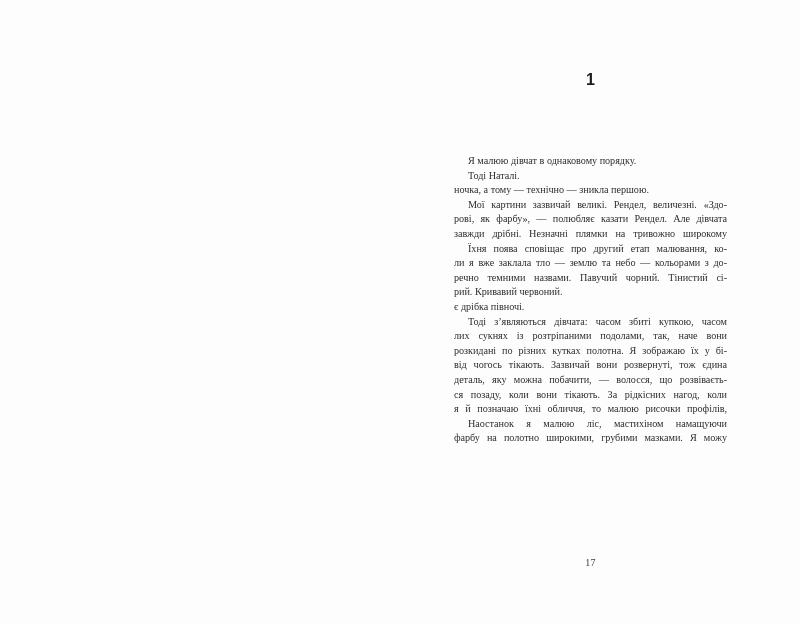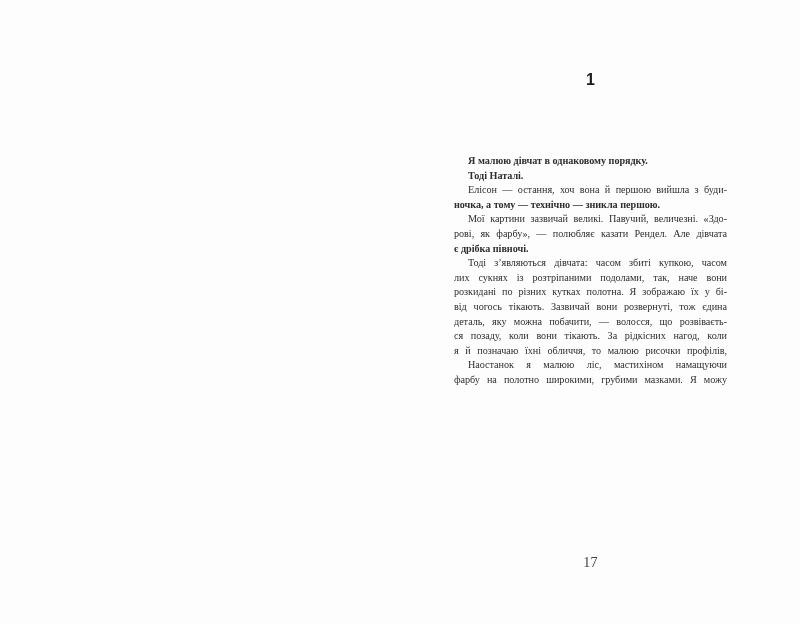--- a/index.html
+++ b/index.html
@@ -44,53 +44,59 @@
   }
   .line {
     height: 14.6px;
     line-height: 14.6px;
     overflow: hidden;
     text-align: justify;
     text-align-last: justify;
     white-space: normal;
   }
   .line.para-first { text-indent: 14px; }
-  .line.para-last  { text-align-last: left; font-weight: bold; }
+  .line.para-last  { text-align-last: left; }
   .page-number {
     position: absolute;
     left: 454px;
     top: 557px;
     width: 273px;
     text-align: center;
-    font-size: 14px;
+    font-size: 10px;
     line-height: 12px;
     color: var(--folio, #3d3d3d);
     letter-spacing: 0.3px;
   }
 </style>
 </head>
 <body>
 
 <div class="screen">
   <div class="chapter-number">1</div>
 
   <div class="text-block">
       <div class="para">
         <div class="line para-first para-last">Я малюю дівчат в однаковому порядку.</div>
       </div>
       <div class="para">
         <div class="line para-first para-last">Тоді Наталі.</div>
       </div>
       <div class="para">
-        <div class="line para-first">Елісон — остання, хоч вона й першою вийшла з буди-</div>
         <div class="line para-last">ночка, а тому — технічно — зникла першою.</div>
       </div>
       <div class="para">
-        <div class="line para-first">Мої картини зазвичай великі. Павучий, величезні. «Здо-</div>
+        <div class="line para-first">Мої картини зазвичай великі. Рендел, величезні. «Здо-</div>
         <div class="line">рові, як фарбу», — полюбляє казати Рендел. Але дівчата</div>
+        <div class="line">завжди дрібні. Незначні плямки на тривожно широкому</div>
+      </div>
+      <div class="para">
+        <div class="line para-first">Їхня поява сповіщає про другий етап малювання, ко-</div>
+        <div class="line">ли я вже заклала тло — землю та небо — кольорами з до-</div>
+        <div class="line">речно темними назвами. Павучий чорний. Тінистий сі-</div>
+        <div class="line para-last">рий. Кривавий червоний.</div>
       </div>
       <div class="para">
         <div class="line para-last">є дрібка півночі.</div>
       </div>
       <div class="para">
         <div class="line para-first">Тоді з’являються дівчата: часом збиті купкою, часом</div>
         <div class="line">лих сукнях із розтріпаними подолами, так, наче вони</div>
         <div class="line">розкидані по різних кутках полотна. Я зображаю їх у бі-</div>
         <div class="line">від чогось тікають. Зазвичай вони розвернуті, тож єдина</div>
         <div class="line">деталь, яку можна побачити, — волосся, що розвіваєть-</div>

